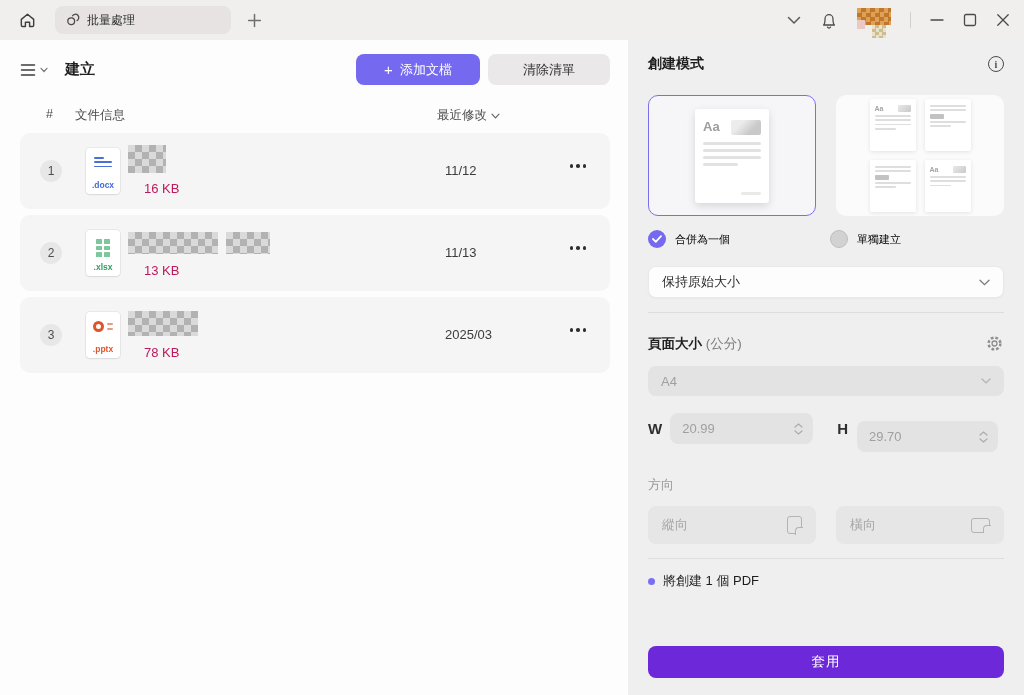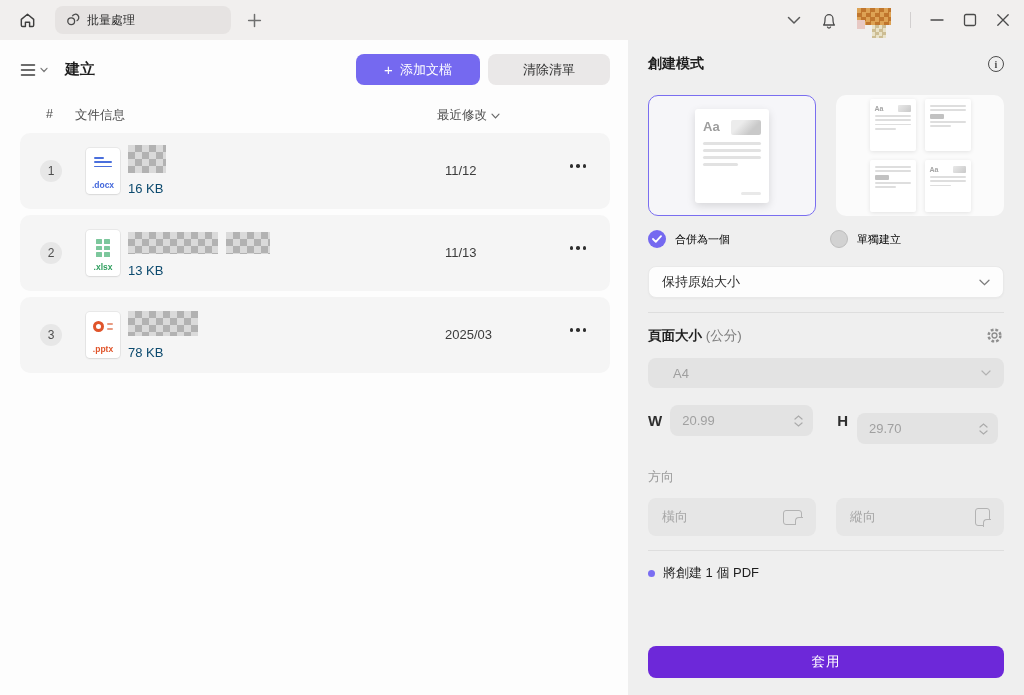--- a/index.html
+++ b/index.html
@@ -56,21 +56,21 @@
   .part { display:flex; align-items:center; gap:3px; }
   .pring { width:11px; height:11px; border:3px solid #e0542a; border-radius:50%; }
   .plines { display:flex; flex-direction:column; gap:2.5px; }
   .plines i { display:block; width:6px; height:1.8px; background:#e89b82; border-radius:1px; }
   .fmeta { position:absolute; left:108px; top:12px; }
   .fname { display:flex; gap:8px; align-items:flex-start; }
   .mosaic { background:repeating-conic-gradient(#b2b2b2 0% 25%, #dadada 0% 50%) 0 0/14px 14px; }
   .m1 { width:38px; height:28px; }
   .m2a { width:90px; height:22px; margin-top:5px; } .m2b { width:44px; height:22px; margin-top:5px; }
   .m3 { width:70px; height:25px; margin-top:2px; }
-  .fsize { position:absolute; left:108px; bottom:13px; font-size:13px; color:#0c4a6e; }
+  .fsize { position:absolute; left:124px; bottom:13px; font-size:13px; color:#be185d; }
   .fdate { position:absolute; left:425px; top:30px; font-size:13px; color:#3c3c3c; }
   .fmore { position:absolute; right:24px; top:31px; display:flex; gap:3px; cursor:pointer; }
   .fmore i { width:3.5px; height:3.5px; border-radius:50%; background:#2f2f2f; }
 
   
   .rp-header { display:flex; align-items:center; justify-content:space-between; padding-top:15px; }
   .rp-title { font-size:14px; font-weight:700; color:#1e1e1e; }
   .info-ic { width:16px; height:16px; border:1.3px solid #4c4c4c; border-radius:50%; color:#4c4c4c; font-size:10px; font-weight:700; display:flex; align-items:center; justify-content:center; font-family:"Liberation Serif",serif; cursor:pointer; }
   .cards { margin-top:22px; display:flex; gap:20px; }
   .card { flex:1; height:121px; border-radius:10px; display:flex; align-items:center; justify-content:center; cursor:pointer; }
@@ -100,25 +100,25 @@
   .radio-lab { font-size:11px; color:#000000; }
   .rdot { width:18px; height:18px; border-radius:50%; flex:none; }
   .rdot.on { background:#7569f0; display:flex; align-items:center; justify-content:center; }
   .rdot.off { background:#d2d2d2; border:1px solid #bdbdbd; }
   .radio-sep-pos { margin-left:8px; }
 
   .dropdown { margin-top:18px; height:32px; background:#fdfdfd; border:1px solid #e9e9e9; border-radius:8px; display:flex; align-items:center; justify-content:space-between; padding:0 13px; cursor:pointer; box-shadow:0 1px 2px rgba(0,0,0,0.03); }
   .dd-label { font-size:13px; color:#2a2a2a; }
   .divider { margin-top:14px; border-top:1px solid #dedede; }
 
-  .ps-header { margin-top:13px; display:flex; align-items:center; justify-content:space-between; }
+  .ps-header { margin-top:21px; display:flex; align-items:center; justify-content:space-between; }
   .ps-label { font-size:13.5px; color:#1f1f1f; font-weight:700; }
   .ps-unit { font-weight:400; color:#7e7e7e; }
   .sel-disabled { margin-top:13px; height:30px; background:#e3e3e3; border-radius:8px; display:flex; align-items:center; justify-content:space-between; padding:0 13px; }
-  .sel-disabled .dd-label { color:#9f9f9f;margin-left:12px; }
+  .sel-disabled .dd-label { color:#9f9f9f; }
   .wh { margin-top:9px; display:flex; align-items:center; }
   .wh-lab { font-size:15px; font-weight:600; color:#2e2e2e; }
   .spin { height:31px; background:#e3e3e3; border-radius:8px; display:flex; align-items:center; justify-content:space-between; padding:0 10px 0 12px; }
   .spin input { border:none; background:transparent; font-size:13px; color:#a0a0a0; width:60px; font-family:inherit; outline:none; }
   .spin1 { width:143px; margin-left:8px; }
   .spin2 { width:141px; margin-left:9px;margin-top:16px; }
   .h-lab { margin-left:24px; }
   .spin-arrows { display:flex; flex-direction:column; gap:2px; }
 
   .or-label { margin-top:24px; font-size:13px; color:#9c9c9c; }
@@ -453,26 +453,26 @@
             <svg width="9" height="5" viewBox="0 0 9 5">
                 <path d="M1 1 4.5 4 8 1" fill="none" stroke="#ababab" stroke-width="1.2" stroke-linecap="round"></path>
               </svg>
           </span>
         </div>
       </div>
 
       <div class="or-label">方向</div>
       <div class="or-btns">
         <div class="or-btn">
+          <span>縱向</span>
+          <span class="pg pg-p"></span>
+        </div>
+        <div class="or-btn">
           <span>橫向</span>
           <span class="pg pg-l"></span>
-        </div>
-        <div class="or-btn">
-          <span>縱向</span>
-          <span class="pg pg-p"></span>
         </div>
       </div>
 
       <div class="divider"></div>
 
       <div class="summary">
         <span class="sdot"></span>
         <span class="summary-text">將創建 1 個 PDF</span>
       </div>
 

